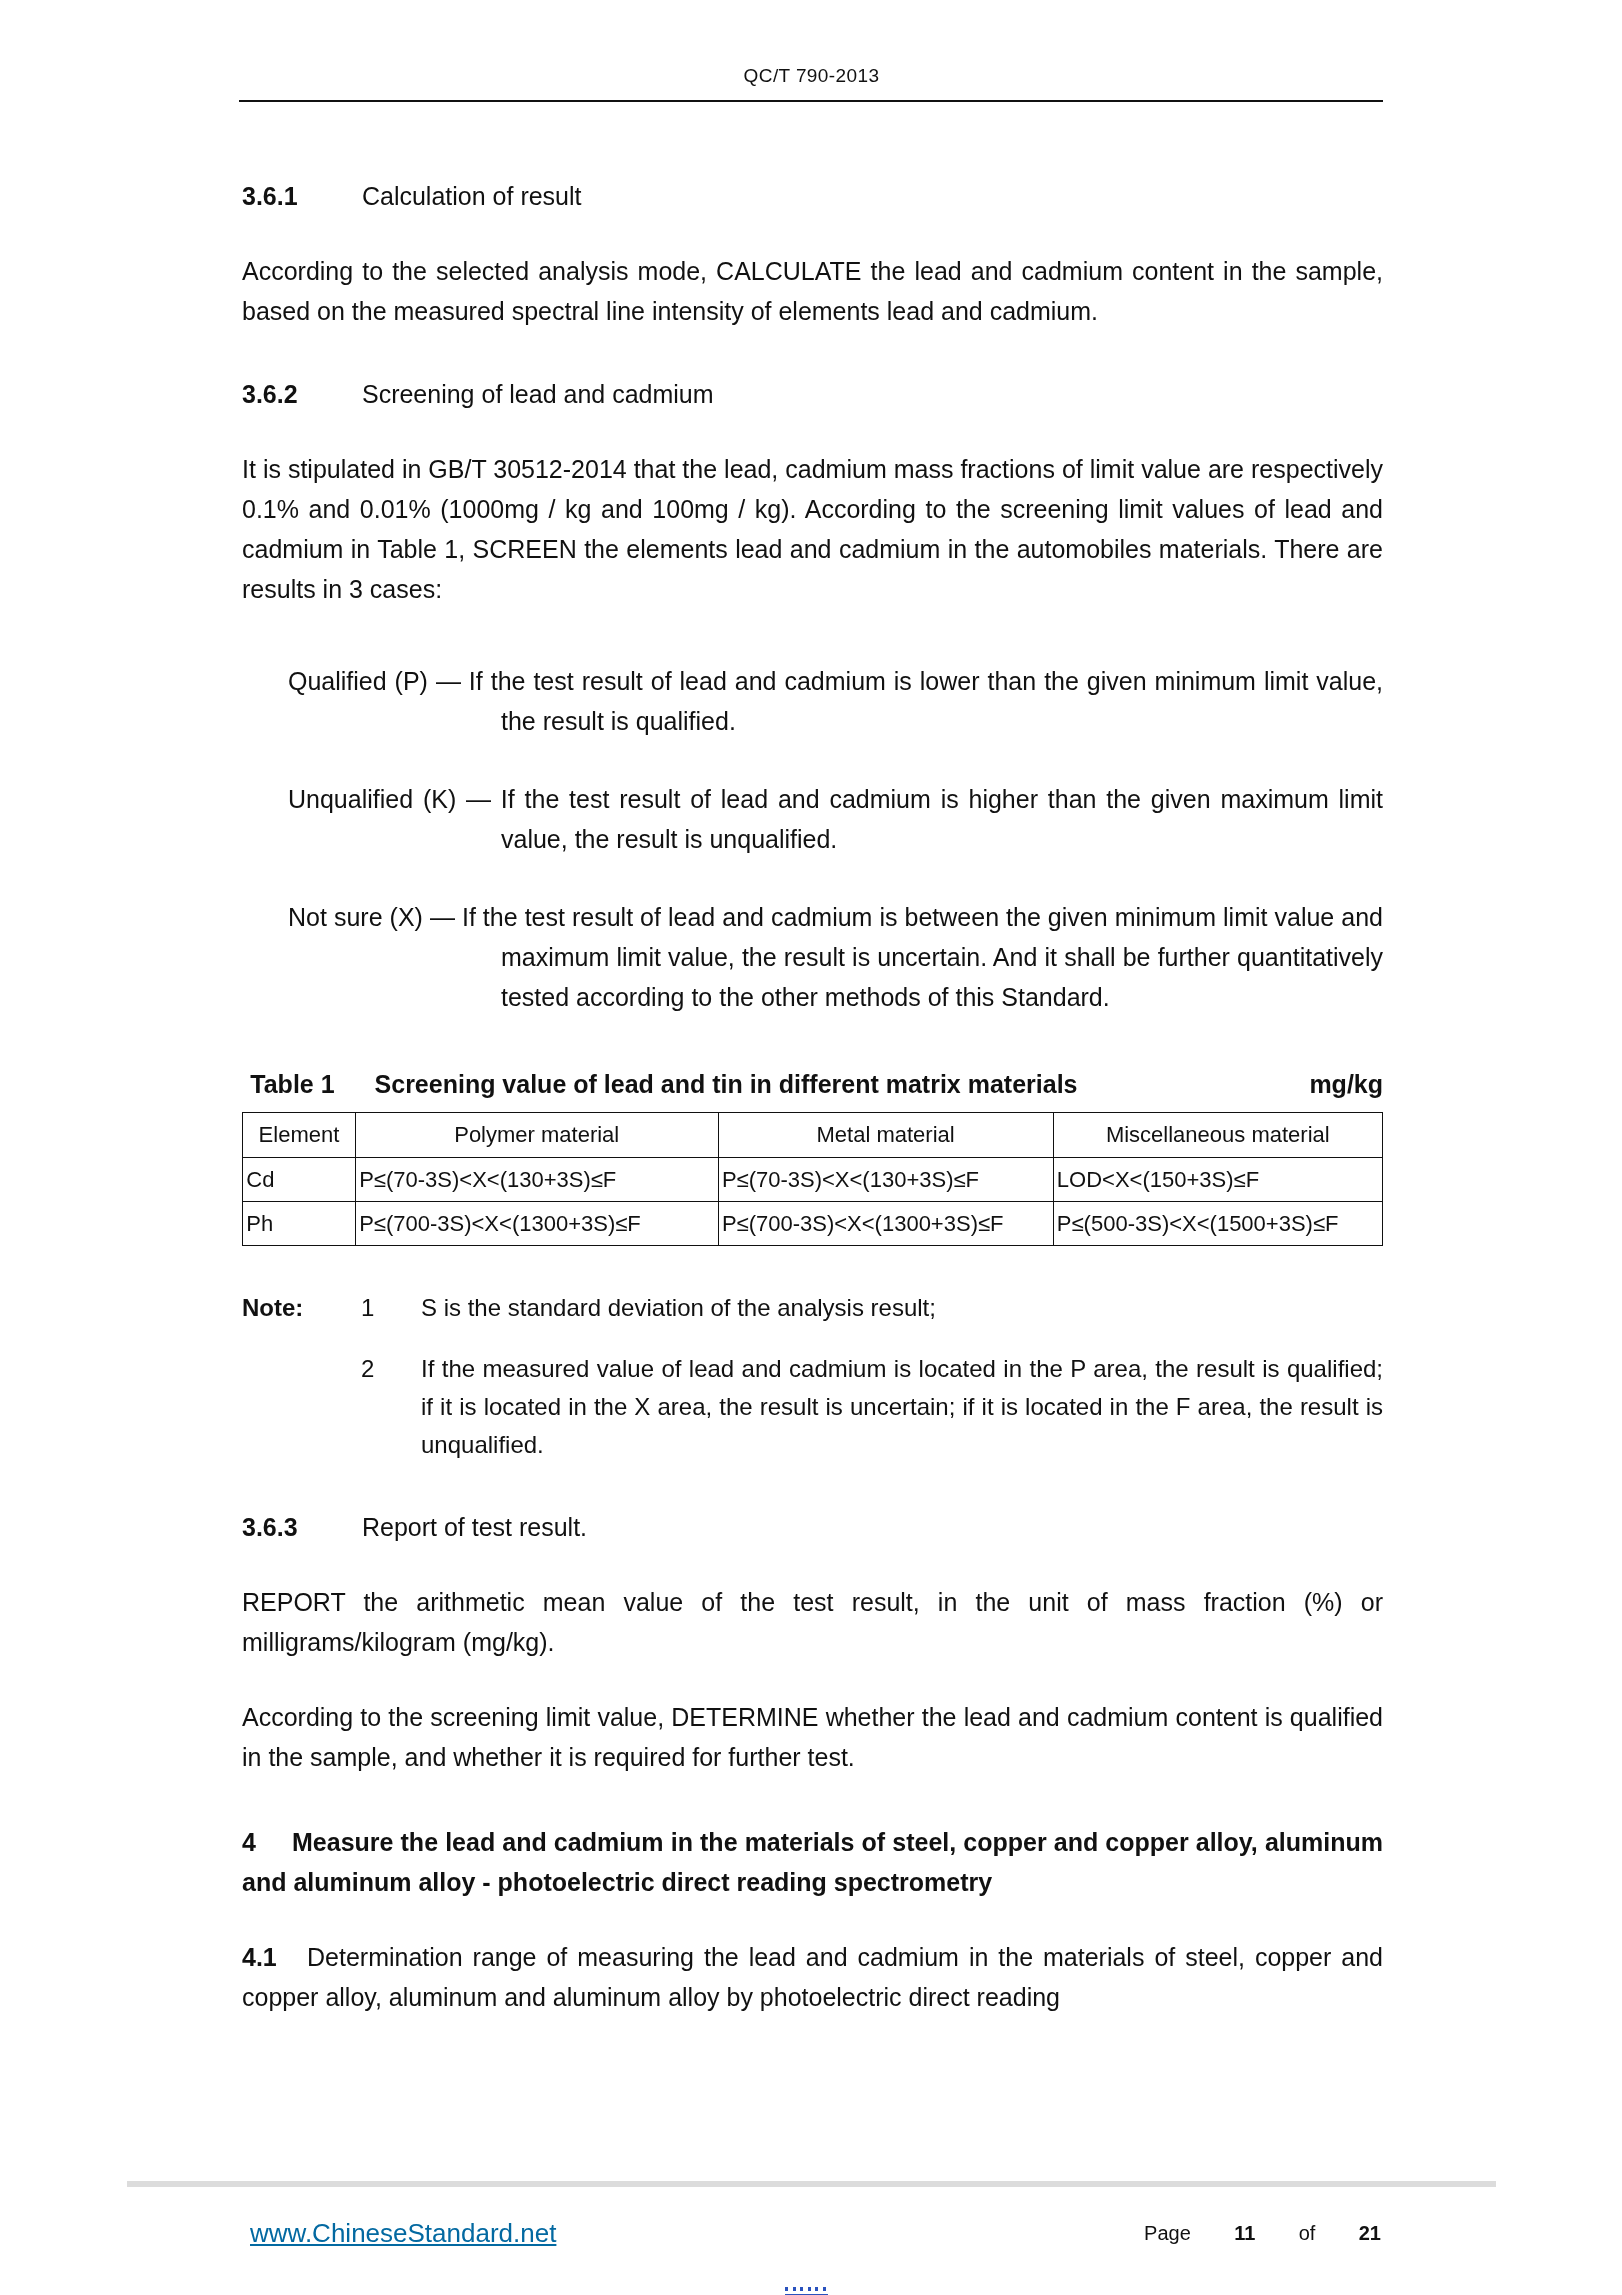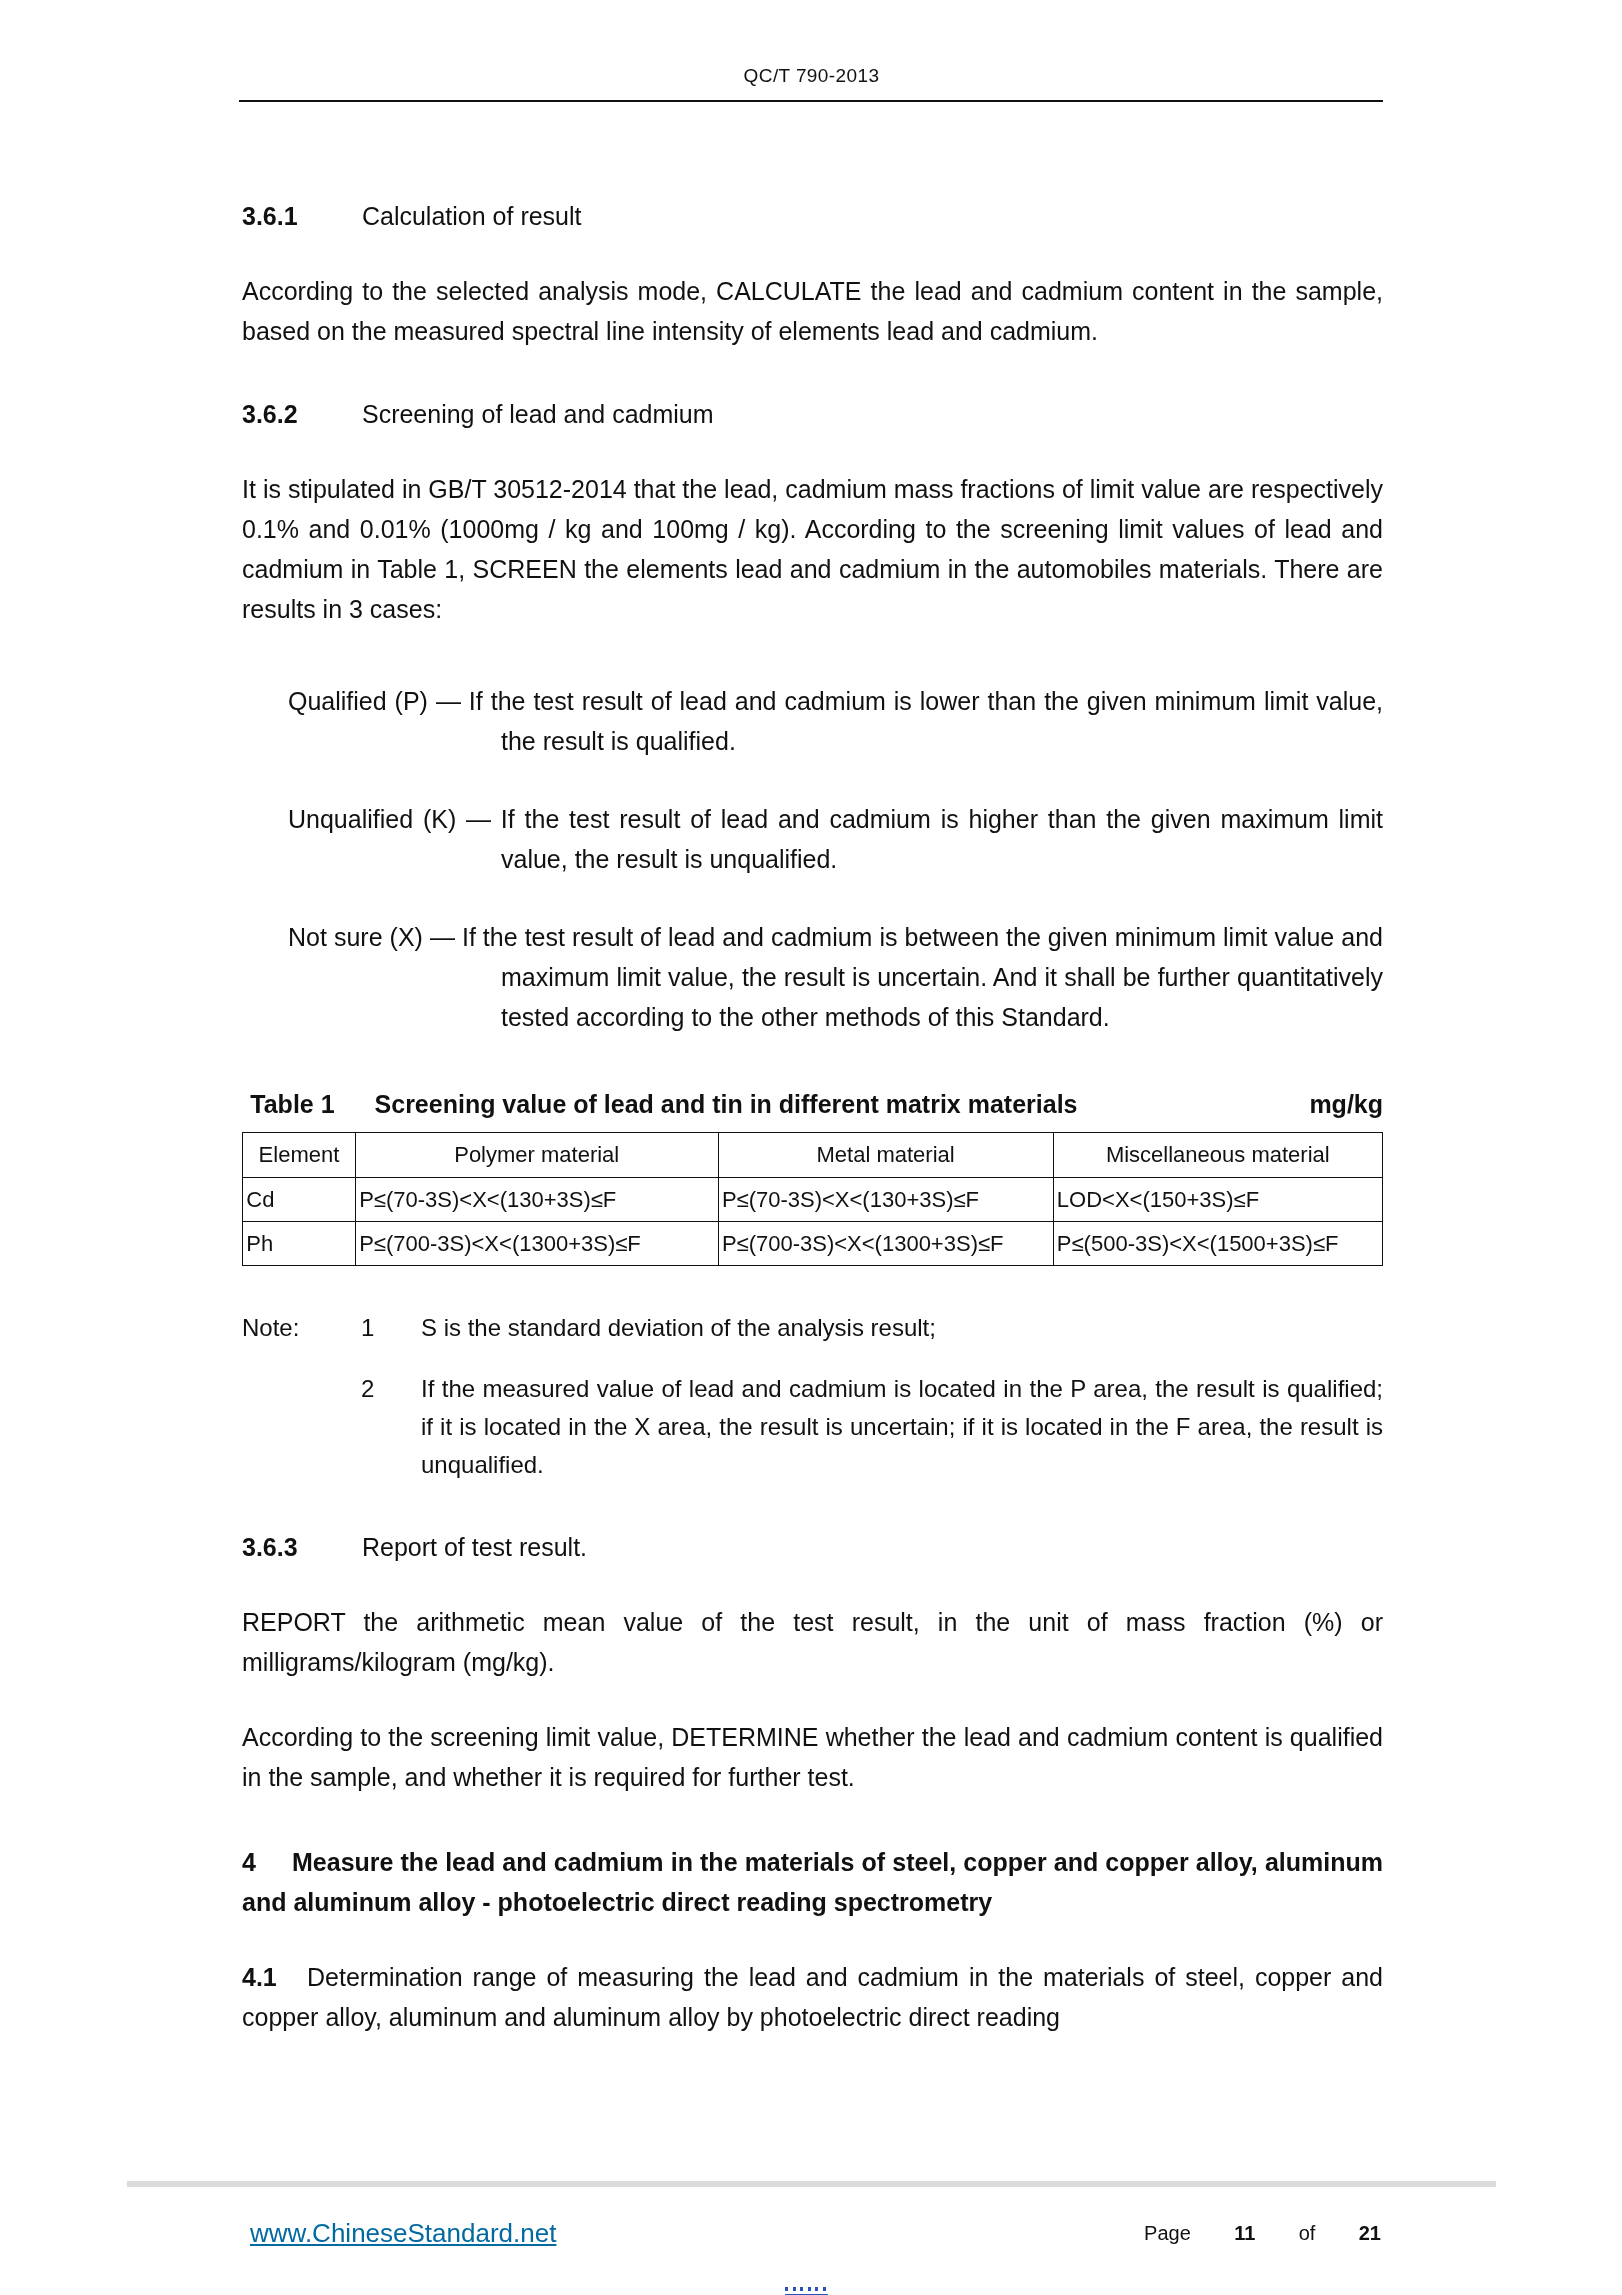--- a/index.html
+++ b/index.html
@@ -9,21 +9,21 @@
     font-family: "Liberation Sans", sans-serif;
     color: #111111;
   }
   .page { position: relative; width: 1623px; height: 2295px; overflow: hidden; background: #fff; }
 
   
   .doc-header { position: absolute; top: 65px; left: 0; width: 100%; text-align: center; font-size: 19px; letter-spacing: 0.4px; }
   .header-rule { position: absolute; top: 100px; left: 239px; width: 1144px; height: 0; border-top: 2.5px solid #111; }
 
   
-  .content { position: absolute; top: 196px; left: 242px; width: 1141px; font-size: 25px; line-height: 40px; }
+  .content { position: absolute; top: 176px; left: 242px; width: 1141px; font-size: 25px; line-height: 40px; }
   .content > :first-child { margin-top: 0; }
 
   .section-heading { margin: 43px 0 0 0; }
   .sec-num { font-weight: bold; display: inline-block; min-width: 113px; }
   .body-para { margin: 35px 0 0 0; text-align: justify; }
 
   .case-para { margin: 38px 0 0 0; margin-left: 46px; padding-left: 213px; text-indent: -213px; text-align: justify; }
   .case-para.first { margin-top: 52px; }
 
   .table-caption { margin-top: 47px; display: flex; justify-content: space-between; font-weight: bold; font-size: 25px; padding-left: 8.3px; }
@@ -35,21 +35,21 @@
     font-size: 22px; font-weight: normal; line-height: 25px; padding: 9.2px 3.3px;
   }
   .col-element { width: 9.5%; }
   .col-polymer { width: 32%; }
   .col-metal   { width: 29.5%; }
   .col-misc    { width: 29%; }
 
   .note-block { margin-top: 43px; font-size: 24px; line-height: 38px; }
   .note-row { display: flex; margin-top: 23px; }
   .note-row.first { margin-top: 0; }
-  .note-label { flex: 0 0 119px; }
+  .note-label { flex: 0 0 119px; font-weight: bold; }
   .note-num { flex: 0 0 60px; }
   .note-text { flex: 1 1 auto; text-align: justify; }
 
   .major-heading { margin: 45px 0 0 0; font-weight: bold; text-align: justify; }
   .major-num { display: inline-block; width: 50px; font-weight: bold; }
   .sub-num { display: inline-block; width: 65px; font-weight: bold; }
 
   
   .footer-rule { position: absolute; top: 2181px; left: 127px; width: 1369px; height: 5.8px; background: #dcdcdc; }
   .footer-site { position: absolute; top: 2218px; left: 250px; font-size: 26px; color: #0369a1; text-decoration: underline; cursor: pointer; }

